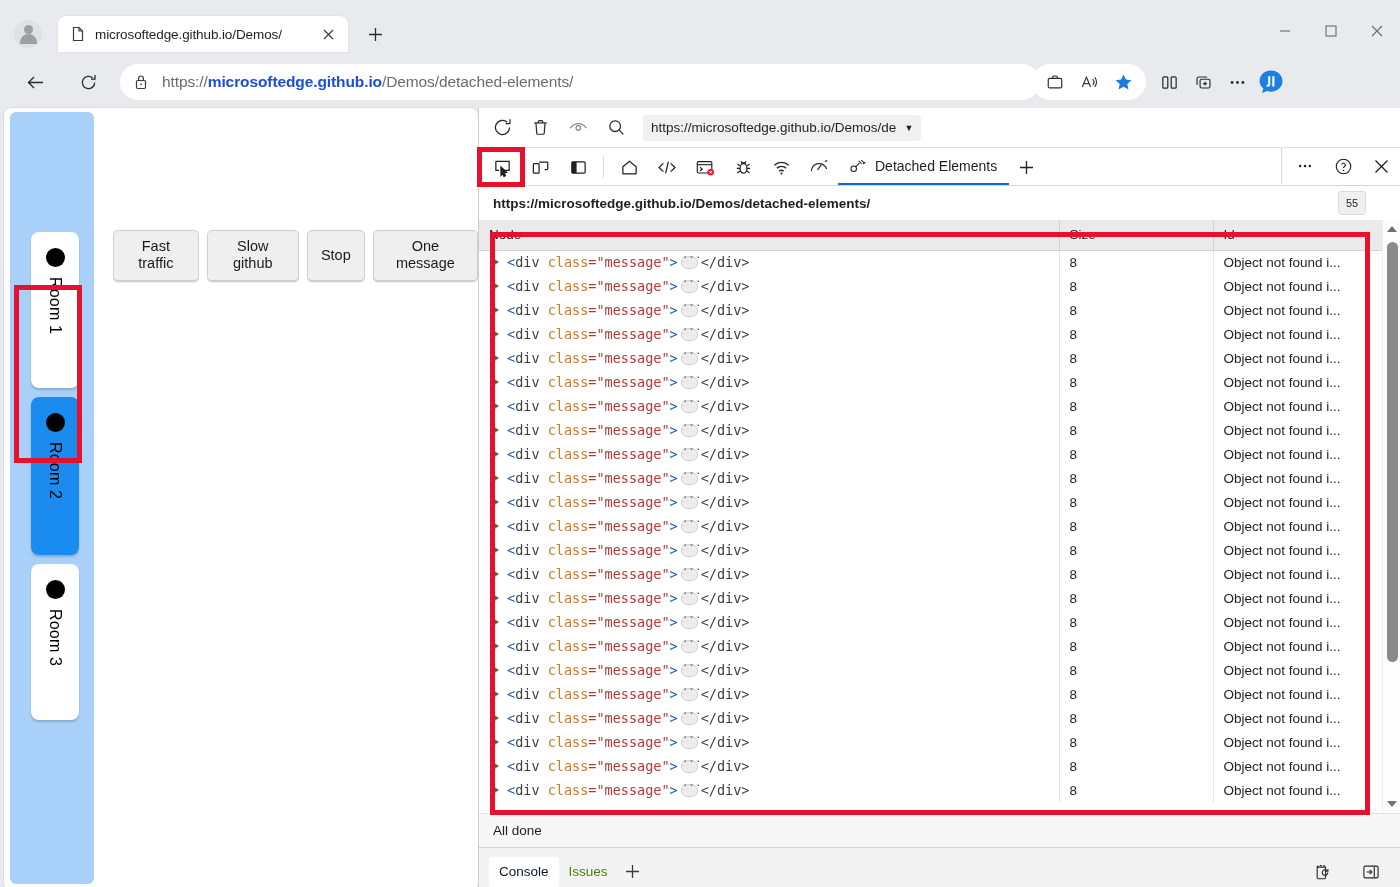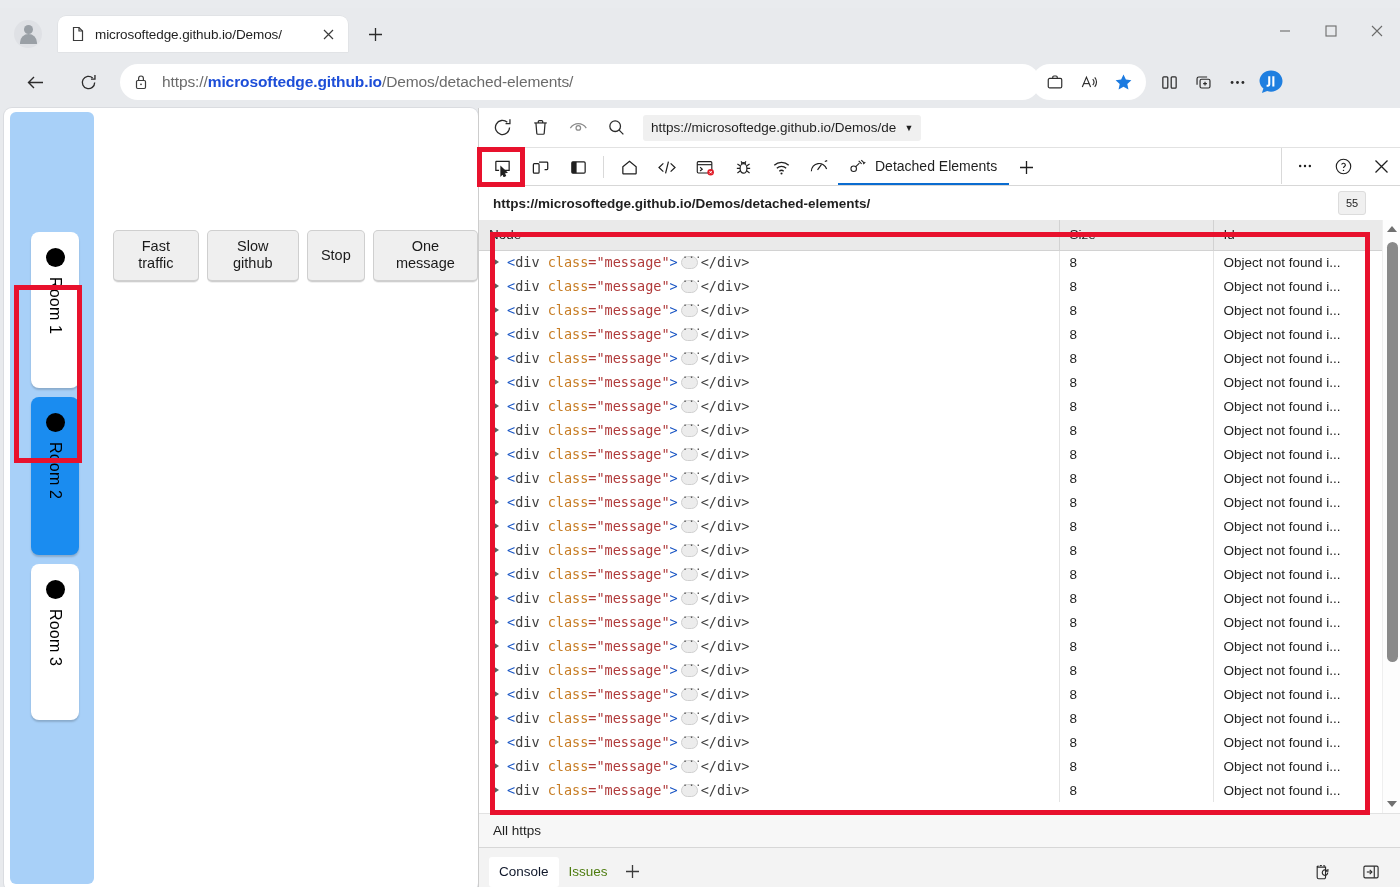--- a/index.html
+++ b/index.html
@@ -700,21 +700,21 @@
         <div class="sb-arrow up">
             <div class="sb-tri-up"></div>
           </div>
         <div id="de-scroll-thumb"></div>
         <div class="sb-arrow down">
             <div class="sb-tri-down"></div>
           </div>
       </div>
 
       <div id="de-status-bar">
-        <span>All https</span>
+        <span>All done</span>
       </div>
     </div>
 
     <div id="devtools-drawer">
       <div class="drawer-tab active">Console</div>
       <div class="drawer-tab">Issues</div>
       <div id="drawer-add">
         <svg width="15" height="15" viewBox="0 0 15 15" stroke="#3b3b3b" stroke-width="1.3">
             <path d="M7.5 1v13M1 7.5h13"></path>
           </svg>

